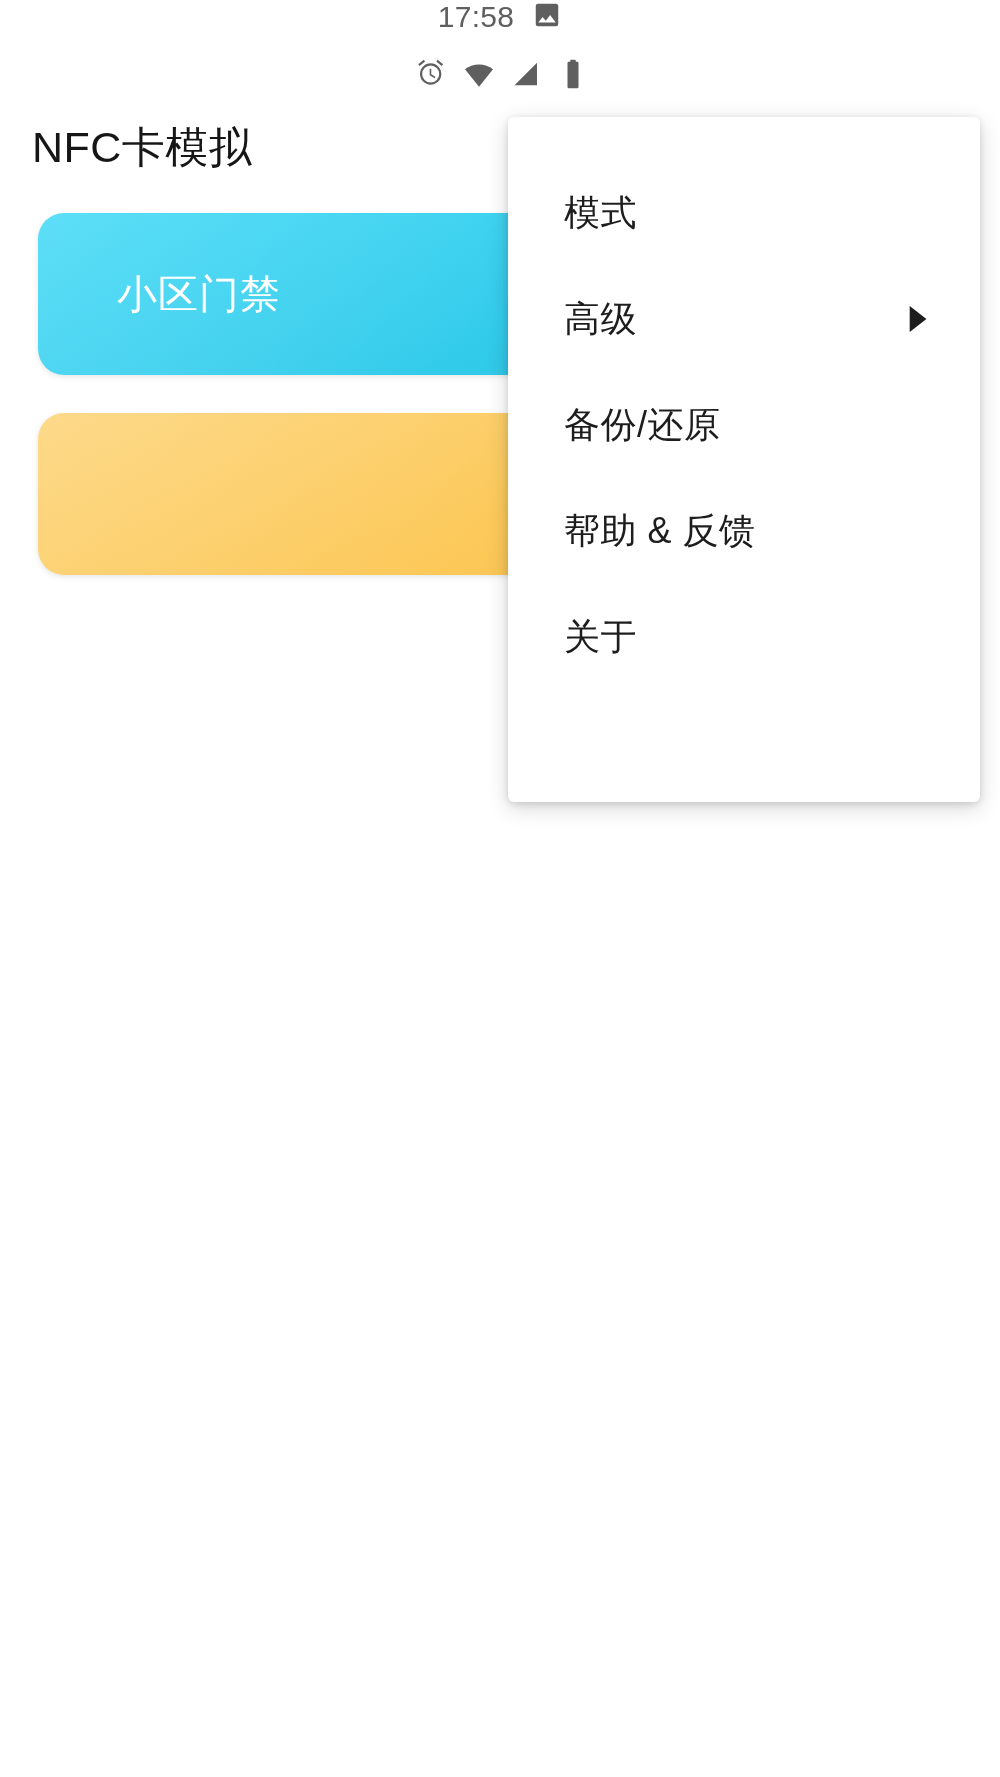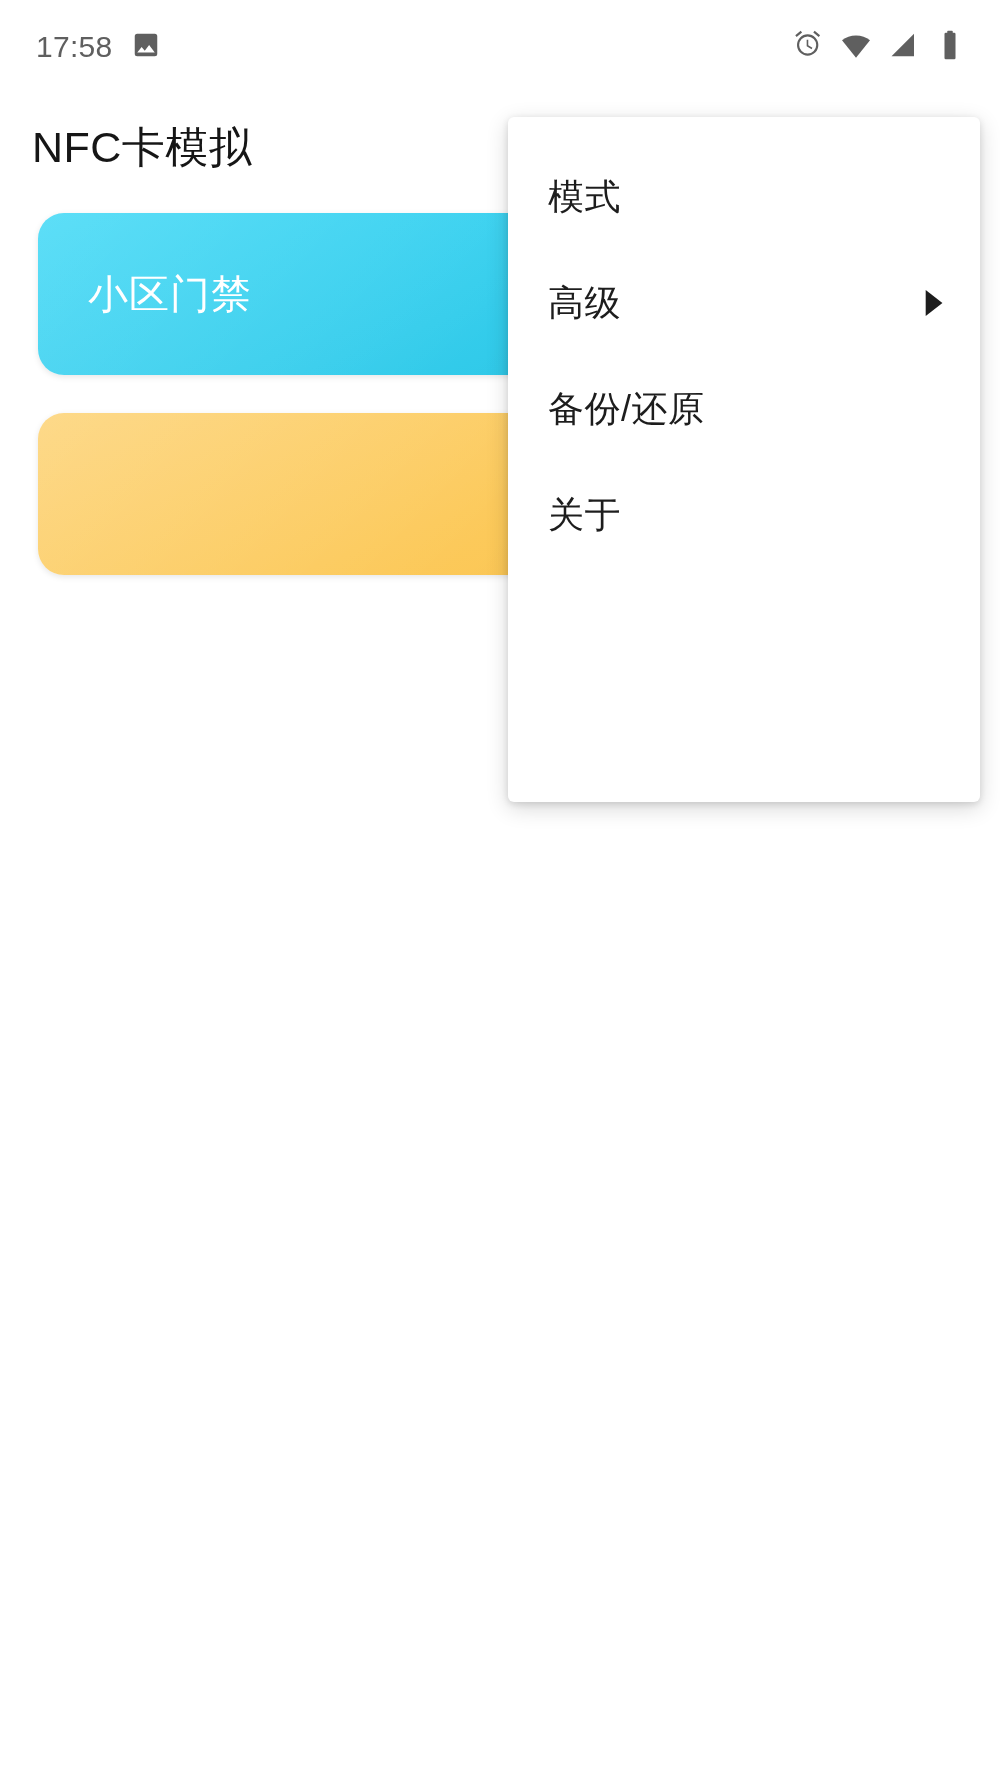--- a/index.html
+++ b/index.html
@@ -21,20 +21,21 @@
     position: absolute;
     left: 0; top: 0;
     width: 1000px;
     height: 94px;
     display: flex;
     align-items: center;
     justify-content: space-between;
     padding: 0 36px;
     box-sizing: border-box;
     z-index: 5;
+    flex-direction: column;
   }
   .status-left {
     display: flex;
     align-items: center;
     gap: 18px;
   }
   #status-time {
     font-size: 30px;
     color: #5f5f5f;
     letter-spacing: 0.3px;
@@ -79,41 +80,41 @@
   }
   .nfc-card .sheen {
     position: absolute;
     left: 0; top: 0; right: 0; bottom: 0;
     background: linear-gradient(135deg, rgba(255,255,255,0.16) 0%, rgba(255,255,255,0.05) 42%, rgba(255,255,255,0.0) 58%, rgba(0,0,0,0.035) 100%);
     pointer-events: none;
   }
   .nfc-card .card-label {
     position: relative;
     z-index: 2;
-    margin-left: 50px;
+    margin-left: 79px;
     color: #ffffff;
     font-size: 40px;
     letter-spacing: 1px;
     font-family: Liberation Sans, sans-serif;
   }
   #card-0 { background: linear-gradient(160deg, #3ed8f6 0%, #35cdec 55%, #29c4e4 100%); }
   #card-1 { background: linear-gradient(160deg, #fdd273 0%, #fcca5c 55%, #fbc44e 100%); }
 
   
   #overflow-menu {
     position: absolute;
     left: 508px;
     top: 117px;
     width: 472px;
     height: 685px;
     background: #ffffff;
     border-radius: 6px;
     box-shadow: 0 6px 22px rgba(0,0,0,0.16), 0 2px 7px rgba(0,0,0,0.12);
     z-index: 10;
-    padding: 0;
+    padding: 16px;
     box-sizing: border-box;
     overflow: hidden;
   }
   .menu-item {
     position: relative;
     height: 106px;
     display: flex;
     align-items: center;
     padding-left: 40px;
     padding-right: 34px;
@@ -199,18 +200,21 @@
       <svg width="22" height="26" viewBox="0 0 10 14" aria-hidden="true">
         <path fill="#1d1d1d" d="M0 0l9 7-9 7z"></path>
       </svg>
     </span>
   </div>
 
   <div class="menu-item">
     <span class="mi-label">备份/还原</span>
   </div>
 
+  <div class="menu-item">
+    <span class="mi-label">帮助 &amp; 反馈</span>
+  </div>
 
   <div class="menu-item">
     <span class="mi-label">关于</span>
   </div>
 
 </div>
 
 </body></html>

